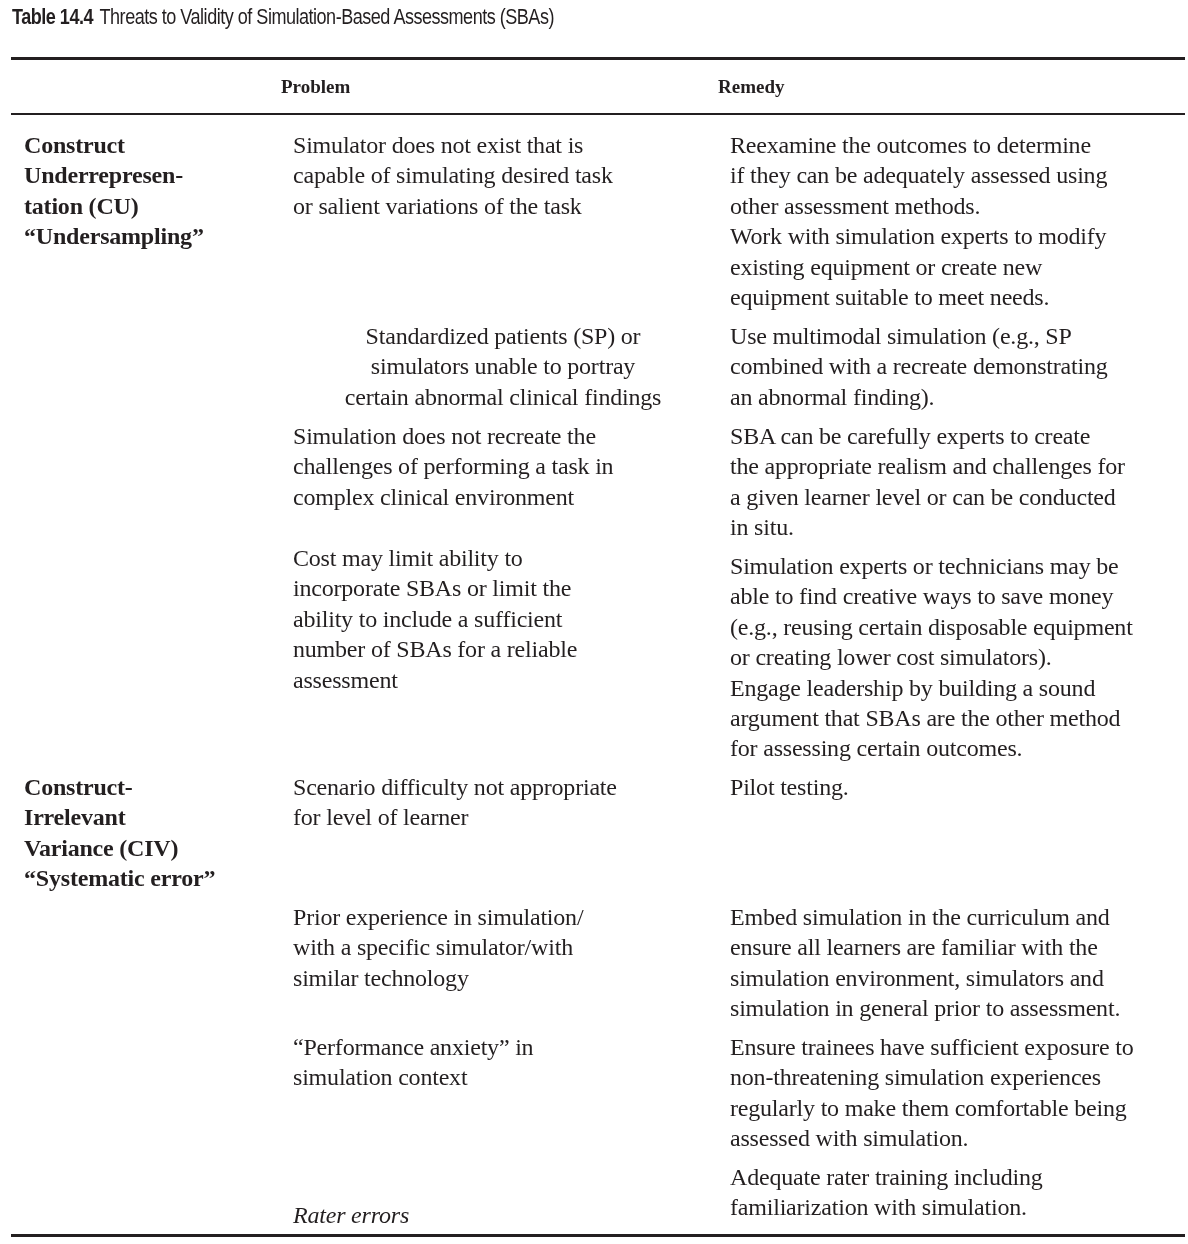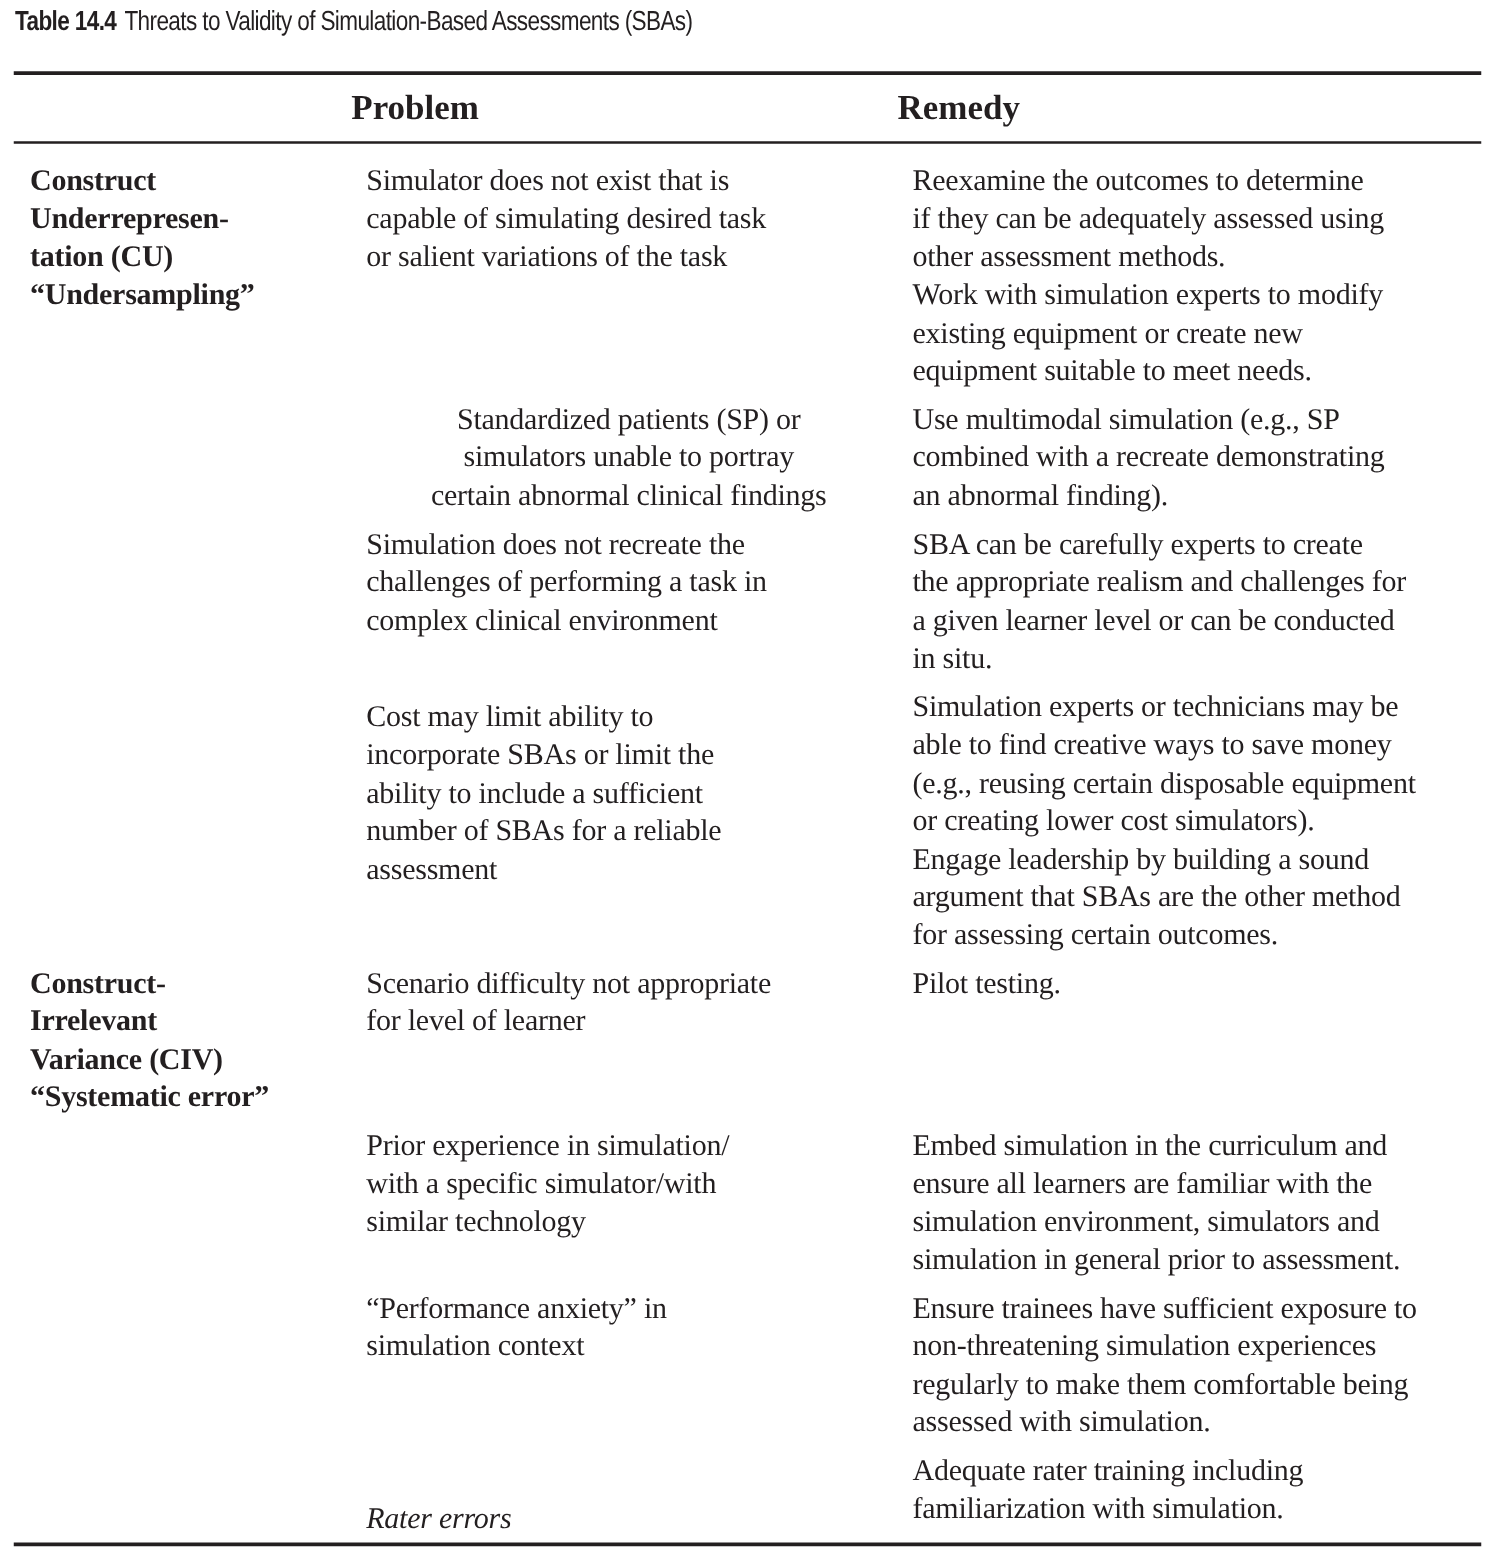--- a/index.html
+++ b/index.html
@@ -38,21 +38,21 @@
     }
     .rule.top { top: 57px; height: 3px; }
     .rule.mid { top: 113px; height: 2px; }
     .rule.bottom { top: 1234px; height: 3px; }
 
     .th {
       position: absolute;
       top: 72px;
       font-family: "Liberation Serif", serif;
       font-weight: bold;
-      font-size: 28px;
+      font-size: 19px;
       line-height: 30px;
     }
     .th.problem { left: 281px; }
     .th.remedy { left: 718px; }
 
     .cell {
       position: absolute;
       font-family: "Liberation Serif", serif;
       font-size: 24px;
       line-height: 30.4px;
@@ -111,21 +111,21 @@
 an abnormal finding).</div>
 
 <div class="cell prob" style="top:421px;">Simulation does not recreate the
 challenges of performing a task in
 complex clinical environment</div>
 <div class="cell rem" style="top:421px;">SBA can be carefully experts to create
 the appropriate realism and challenges for
 a given learner level or can be conducted
 in situ.</div>
 
-<div class="cell prob" style="top:559px;font-family:Liberation Serif, serif;">Cost may limit ability to
+<div class="cell prob" style="top:543px;font-family:Liberation Serif, serif;">Cost may limit ability to
 incorporate SBAs or limit the
 ability to include a sufficient
 number of SBAs for a reliable
 assessment</div>
 <div class="cell rem" style="top:551px;">Simulation experts or technicians may be
 able to find creative ways to save money
 (e.g., reusing certain disposable equipment
 or creating lower cost simulators).
 Engage leadership by building a sound
 argument that SBAs are the other method

